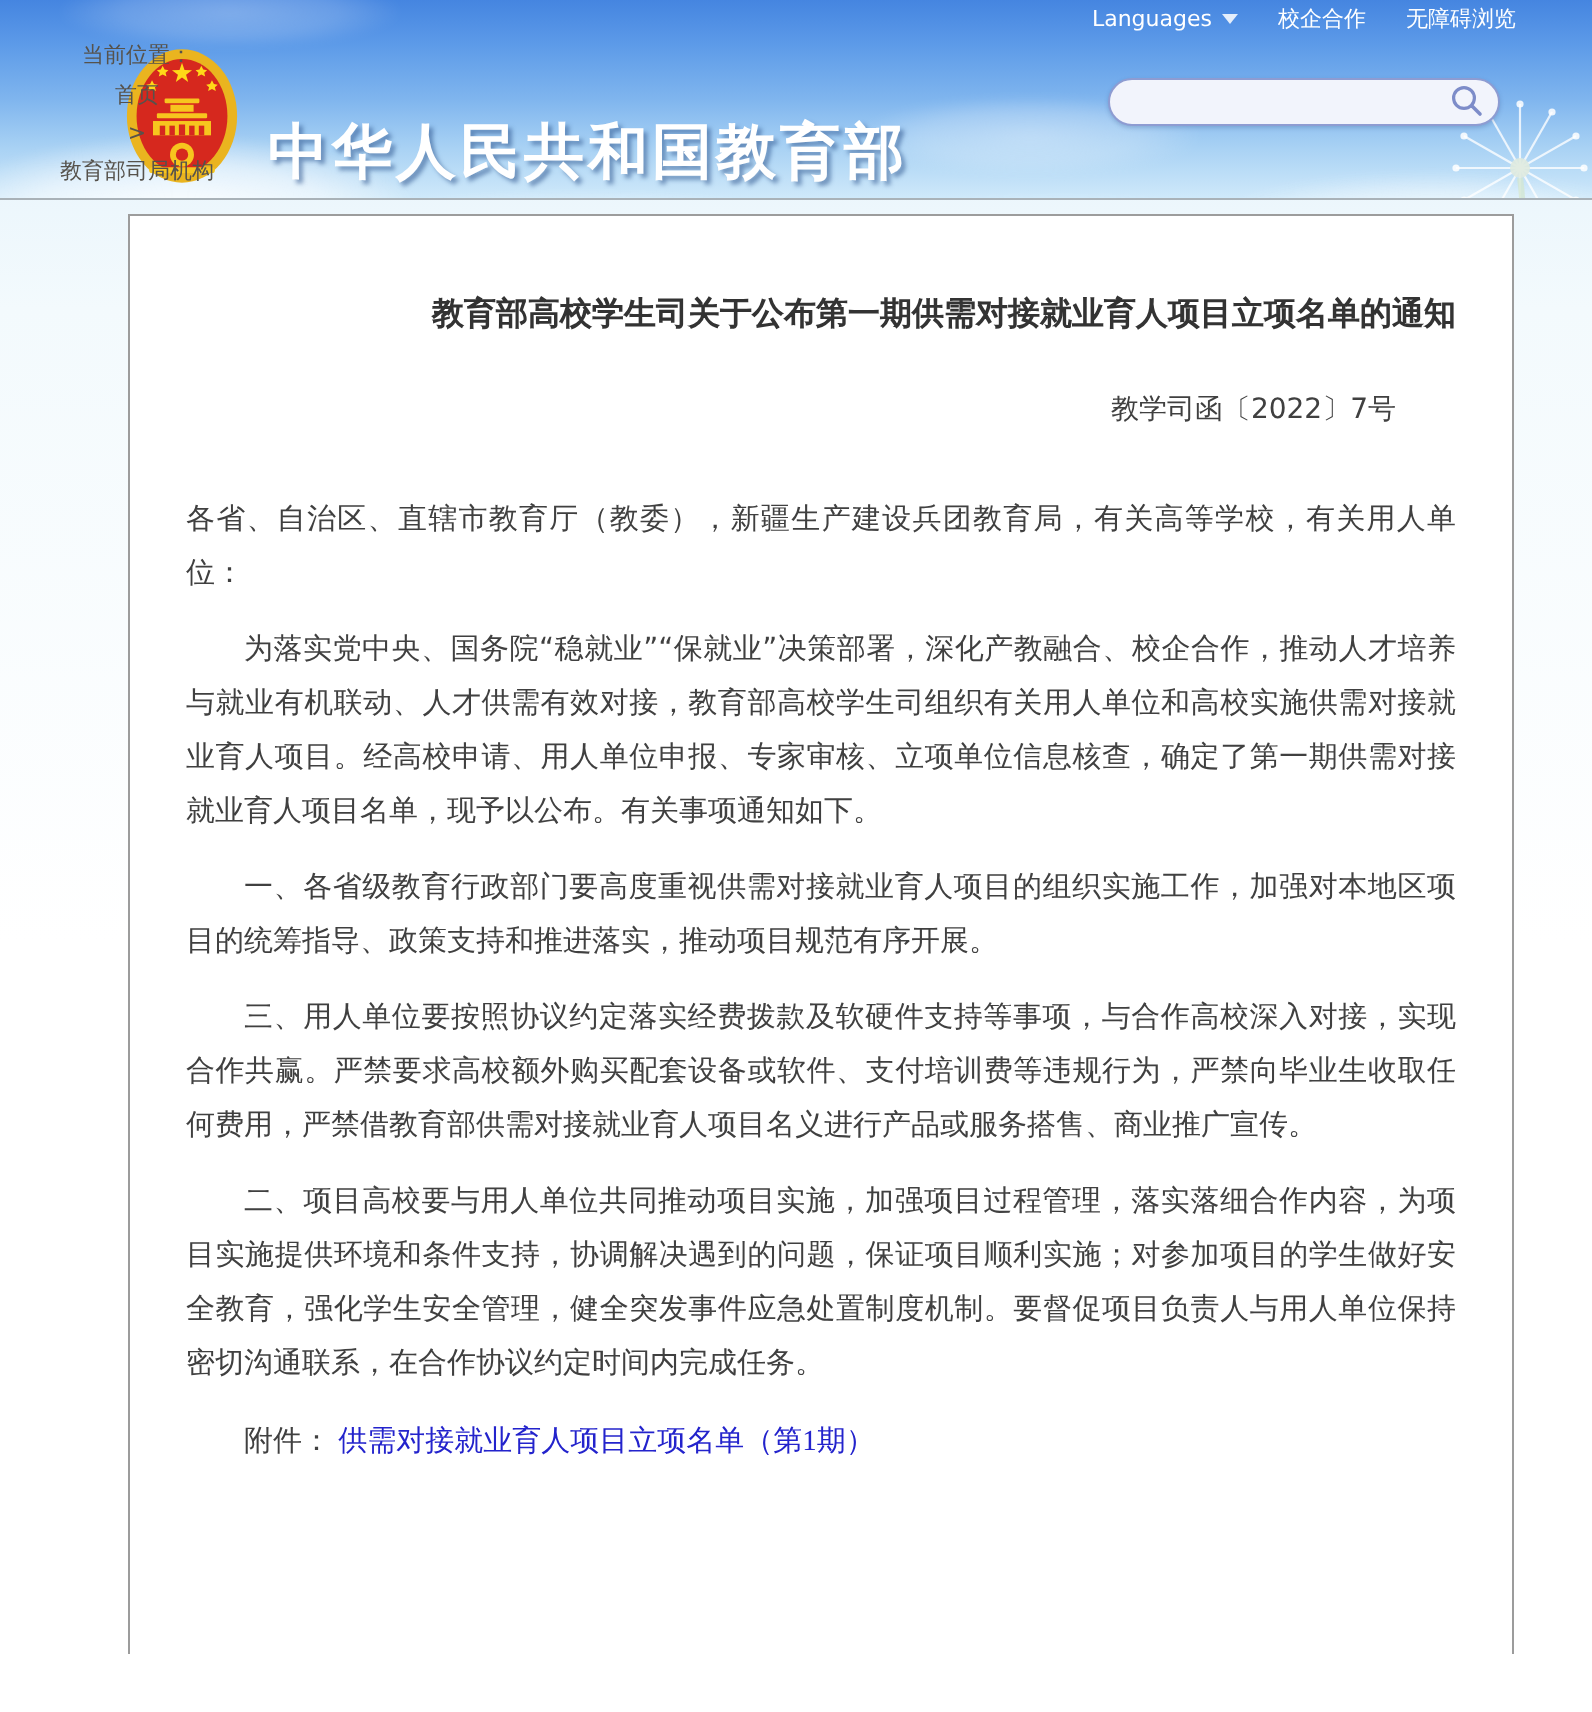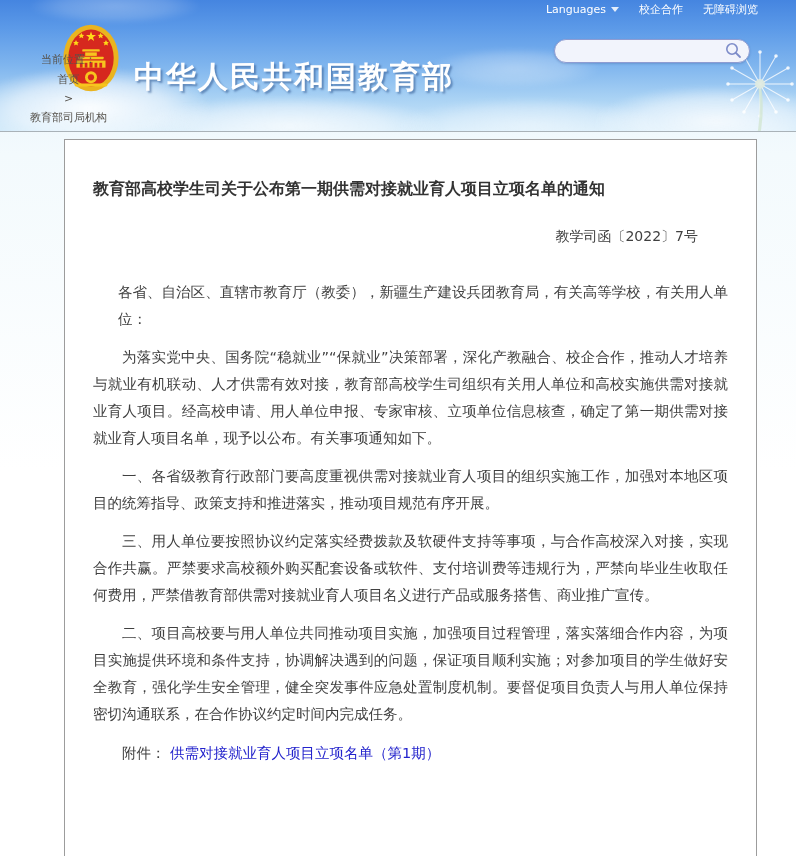--- a/index.html
+++ b/index.html
@@ -7,21 +7,21 @@
   body {
     overflow: hidden;
     font-family: "DejaVu Sans", "Liberation Sans", sans-serif;
     background: linear-gradient(180deg, #e0f0fa 0%, #f3fafd 18%, #ffffff 55%);
     position: relative;
   }
 
   
   .header {
     position: relative;
-    height: 132px;
+    height: 100px;
     background: linear-gradient(180deg, #4585e0 0%, #5c9ae8 22%, #7fb5ee 50%, #a9d2f4 75%, #cfe9fa 100%);
     border-bottom: 1px solid #a9b2b8;
     overflow: hidden;
   }
   .cloud {
     position: absolute;
     background: radial-gradient(ellipse at center, rgba(255,255,255,0.95) 0%, rgba(255,255,255,0.55) 45%, rgba(255,255,255,0) 72%);
     filter: blur(2px);
     pointer-events: none;
   }
@@ -89,39 +89,39 @@
     margin: 7px 0 0 64px;
     width: 693px;
     height: 720px;
     background: #ffffff;
     border: 1px solid #9c9c9c;
     border-bottom: none;
     padding: 37px 28px 0 28px;
     z-index: 2;
   }
   .notice-title {
-    text-align: left;
+    text-align: right;
     font-size: 16px; font-weight: bold; color: #333333;
     line-height: 24px;
   }
   .doc-number {
     text-align: right;
     padding-right: 30px;
     margin-top: 27px;
     font-size: 14px; color: #404040;
   }
   .notice-body { margin-top: 33px; }
   .notice-body p {
     font-size: 14.5px; line-height: 27px; color: #404040;
     text-align: justify;
     margin-bottom: 11px;
   }
-  .salutation { text-indent: 0; margin-left: 25px; }
+  .salutation { text-indent: 0; }
   .para { text-indent: 2em; }
-  .attachment { text-indent: 2em; margin-top: 12px; }
+  .attachment { text-indent: 2em; margin-top: 12px; font-family: Liberation Serif, serif; }
   .attachment a { color: #2323cc; text-decoration: none; cursor: pointer; }
 </style>
 </head>
 <body>
 
 <div class="header">
   <div class="cloud c6"></div>
   <div class="cloud c4"></div>
   <div class="cloud c1"></div>
   <div class="cloud c2"></div>

